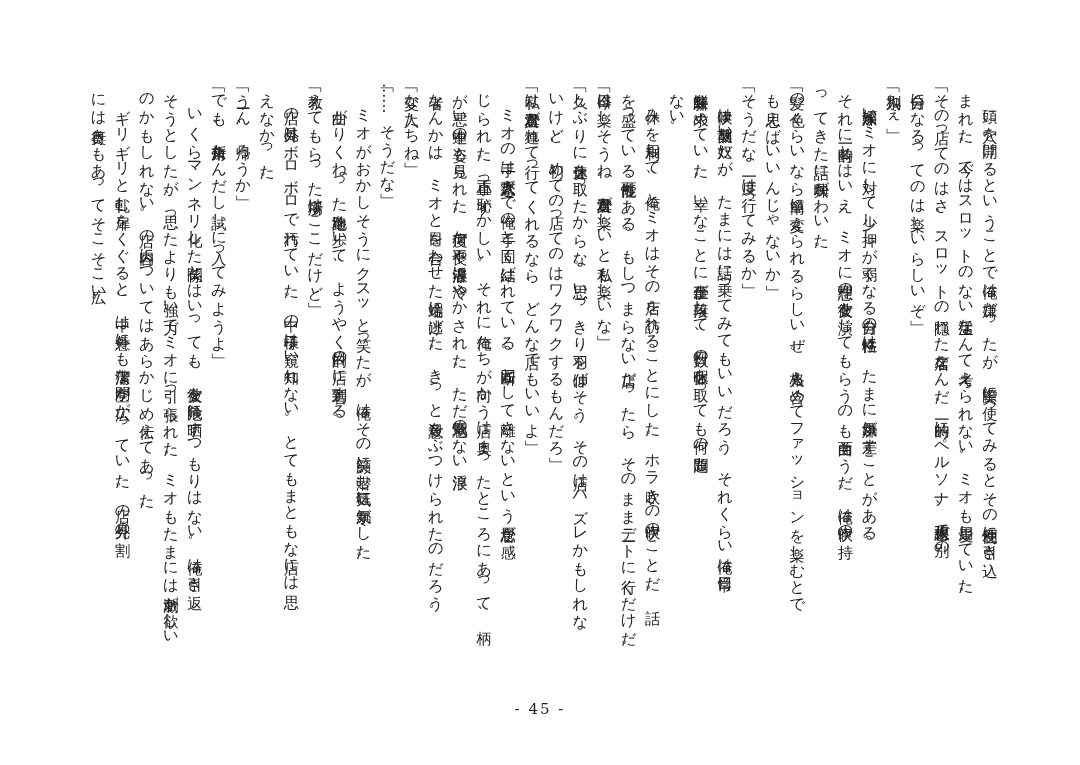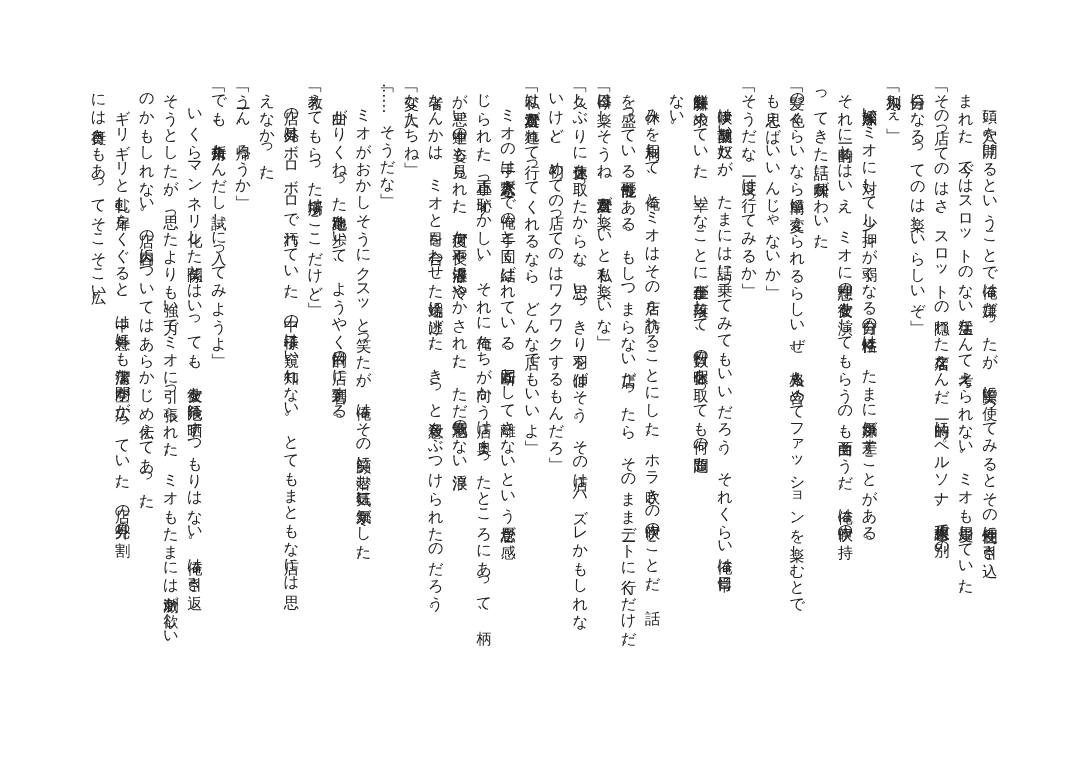--- a/index.html
+++ b/index.html
@@ -81,13 +81,14 @@
       <div class="text-line">　店の外見はボロボロで汚れていた。中の様子は窺い知れない。とてもまともな店には思</div>
       <div class="text-line">えなかった。</div>
       <div class="text-line">「うーん、帰ろうか」</div>
       <div class="text-line">「でも、折角来たんだし試しに入ってみようよ」</div>
       <div class="text-line">　いくらマンネリ化した関係とはいっても、彼女を危険に晒すつもりはない。俺は引き返</div>
       <div class="text-line">そうとしたが、思ったよりも強い力でミオに引っ張られた。ミオもたまには刺激が欲しい</div>
       <div class="text-line">のかもしれない。店の内容についてはあらかじめ伝えてあった。</div>
       <div class="text-line">　ギリギリと軋む扉をくぐると、中は意外にも清潔な空間が広がっていた。店の外見の割</div>
       <div class="text-line">には奥行きもあってそこそこ広い。</div>
     </div>
+  <div class="page-number">- 45 -</div>
 </div>
 
 </body></html>

